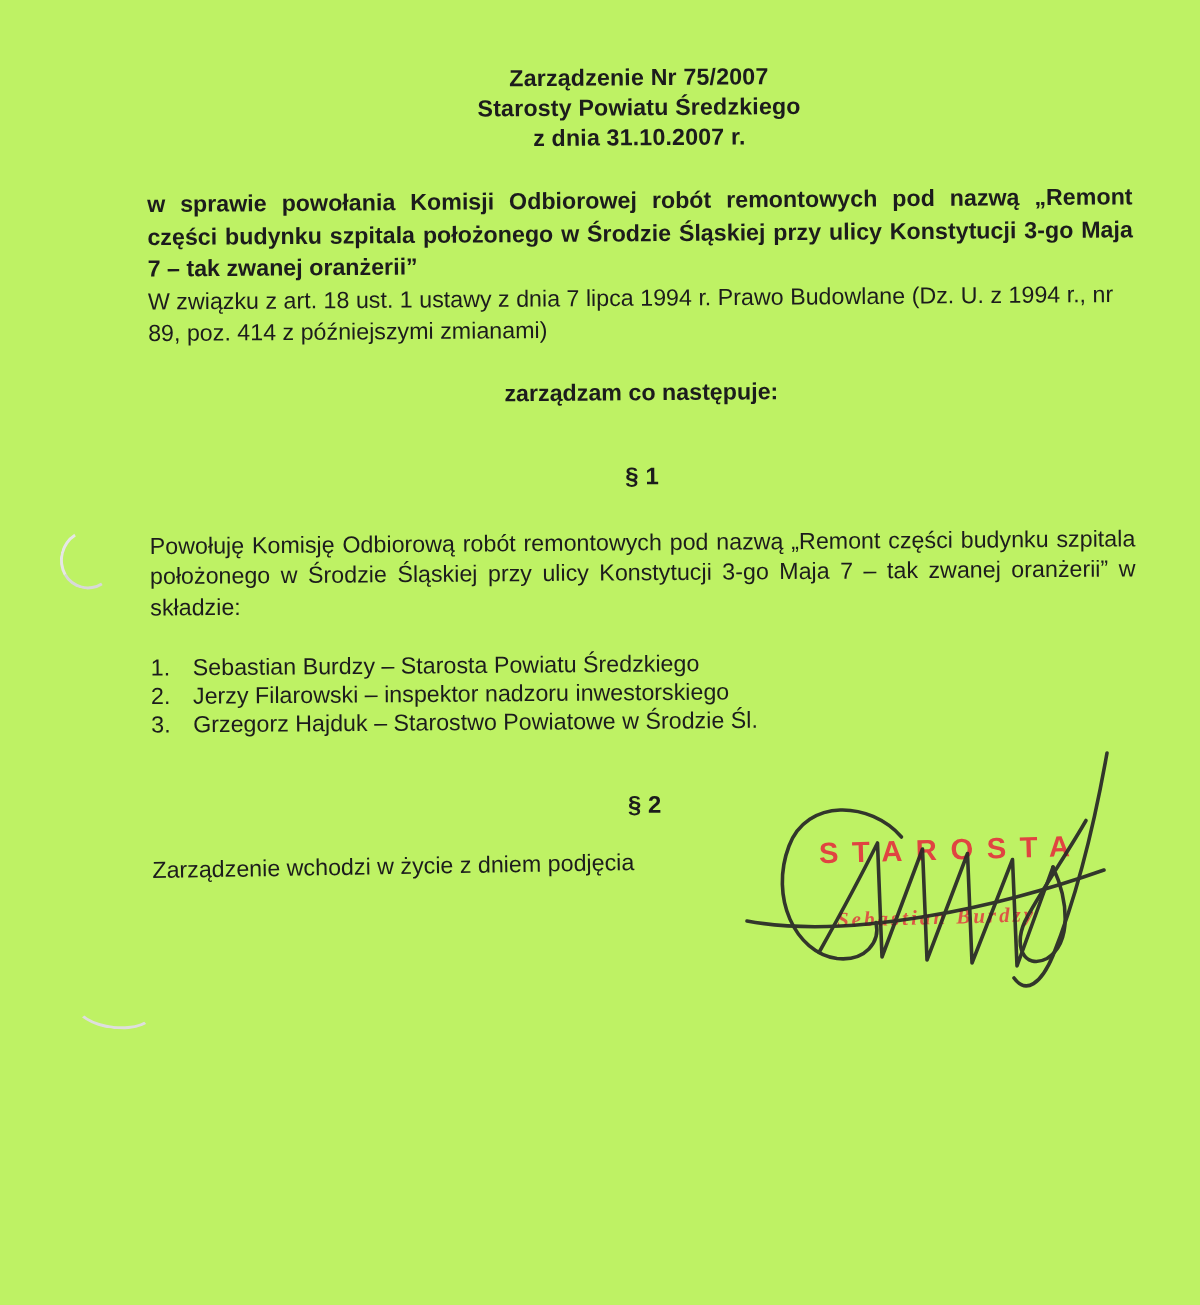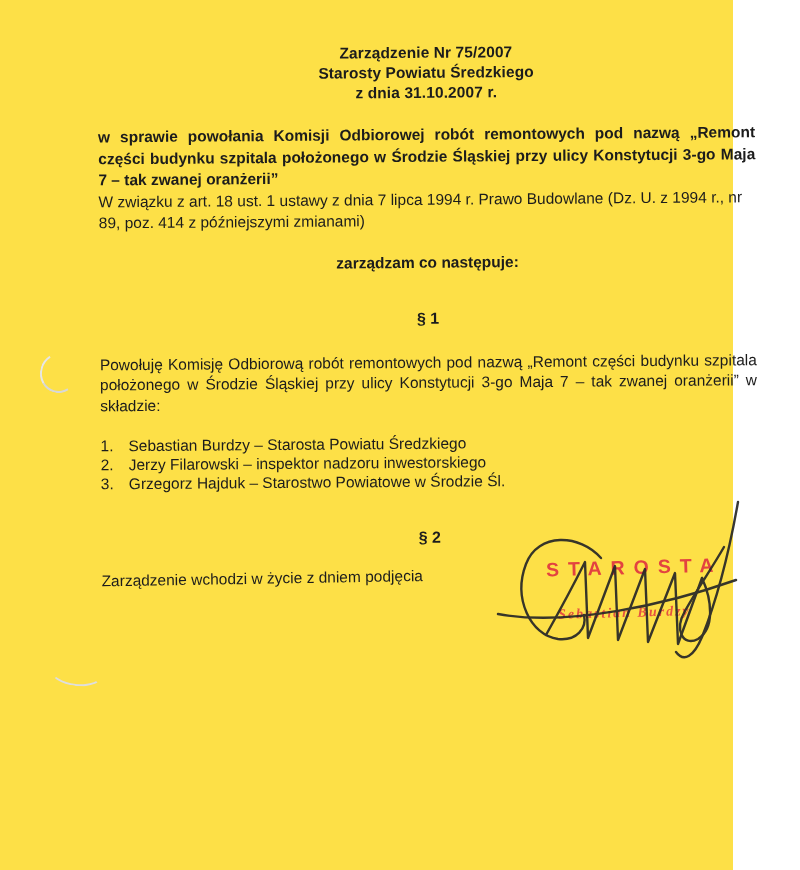--- a/index.html
+++ b/index.html
@@ -3,21 +3,21 @@
 <meta charset="utf-8">
 <style>
   * { margin:0; padding:0; box-sizing:border-box; }
   html,body { width:800px; height:870px; }
   body {
     background:#ffffff;
     font-family:"Liberation Sans", sans-serif;
     color:#1c1c1c;
     overflow:hidden;
   }
-  .page { position:relative; width:733px; height:870px; background:#fde047; }
+  .page { position:relative; width:800px; height:870px; background:#bef264; }
 
   .content {
     position:absolute; left:0; top:0; width:800px;
     padding:43px 46px 0 97px;
     transform:rotate(-0.45deg);
     transform-origin:50% 0;
   }
 
   .title-block {
     text-align:center; font-weight:bold;

